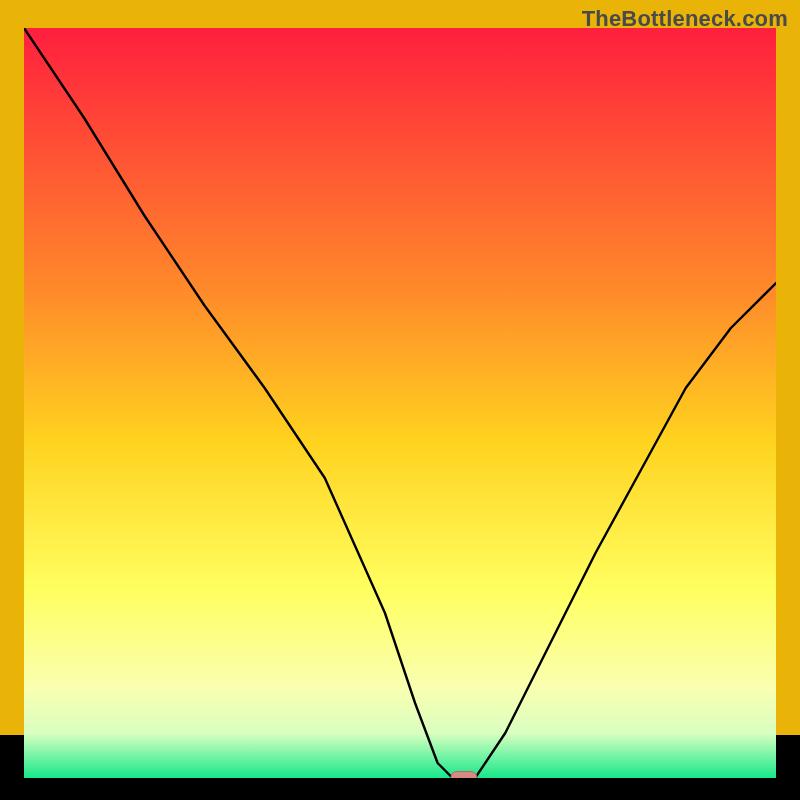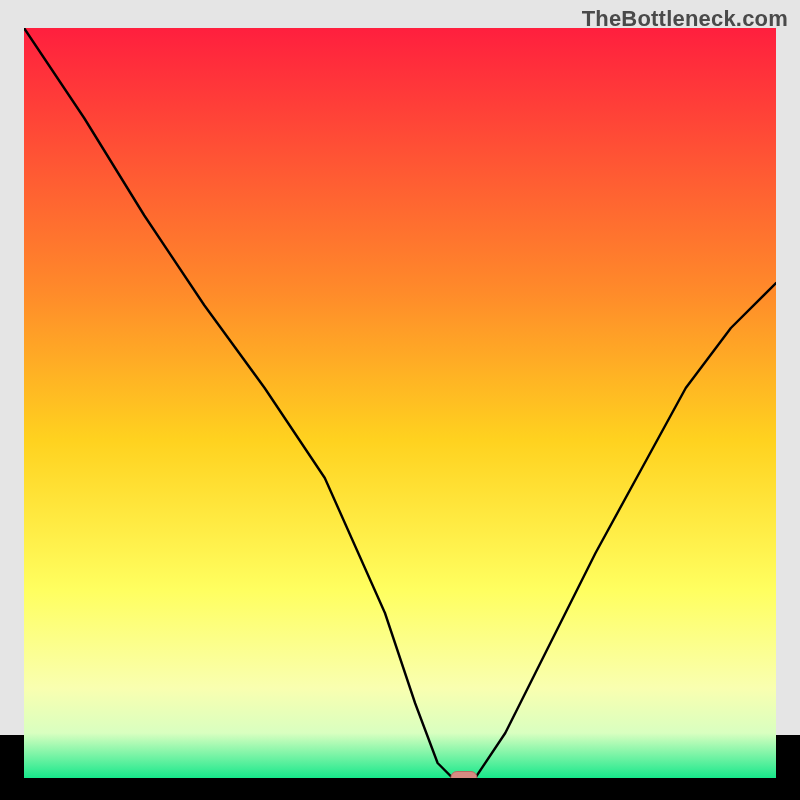--- a/index.html
+++ b/index.html
@@ -8,21 +8,21 @@
     width: 800px;
     height: 800px;
     background: #000000;
     font-family: Arial, Helvetica, sans-serif;
     overflow: hidden;
   }
   .frame {
     position: relative;
     width: 800px;
     height: 735px;
-    background: #e5e5e5;
+    background: #eab308;
   }
   .watermark {
     position: absolute;
     top: 6px;
     right: 12px;
     color: #4a4a4a;
     font-size: 22px;
     font-weight: 600;
     letter-spacing: 0.2px;
     user-select: none;

